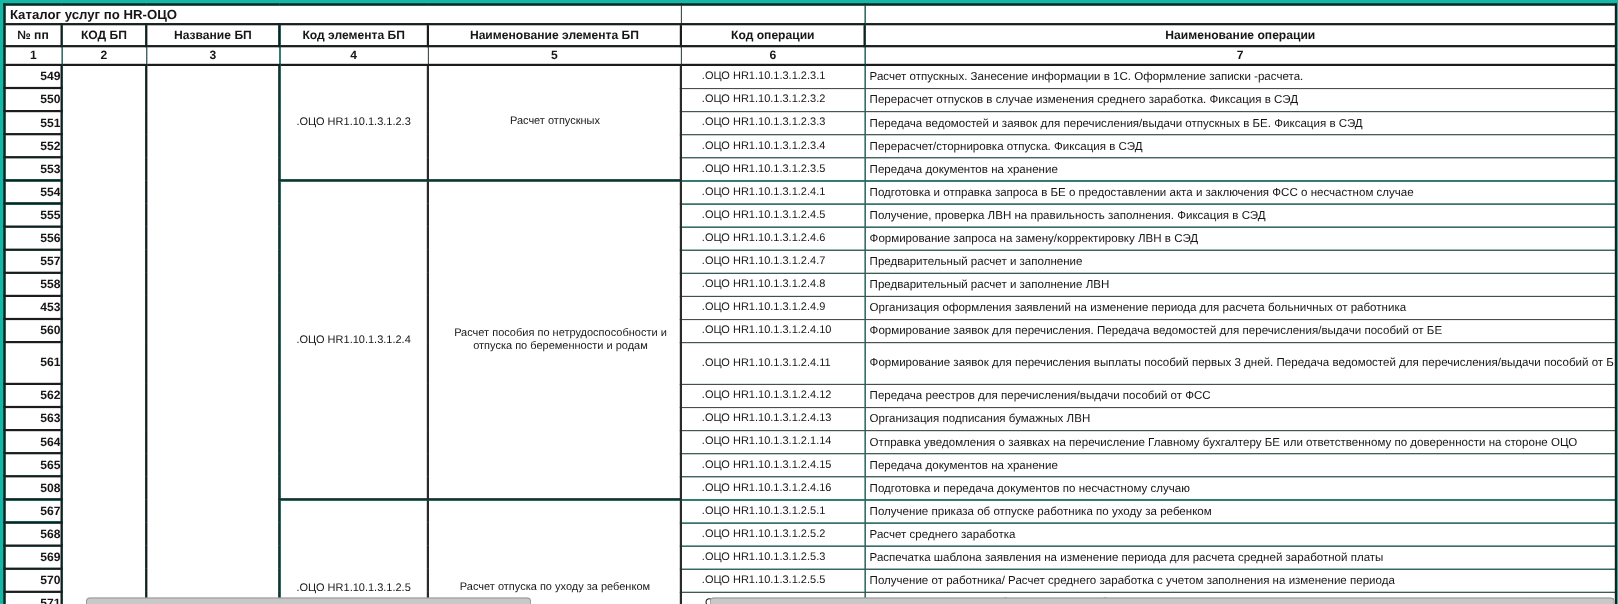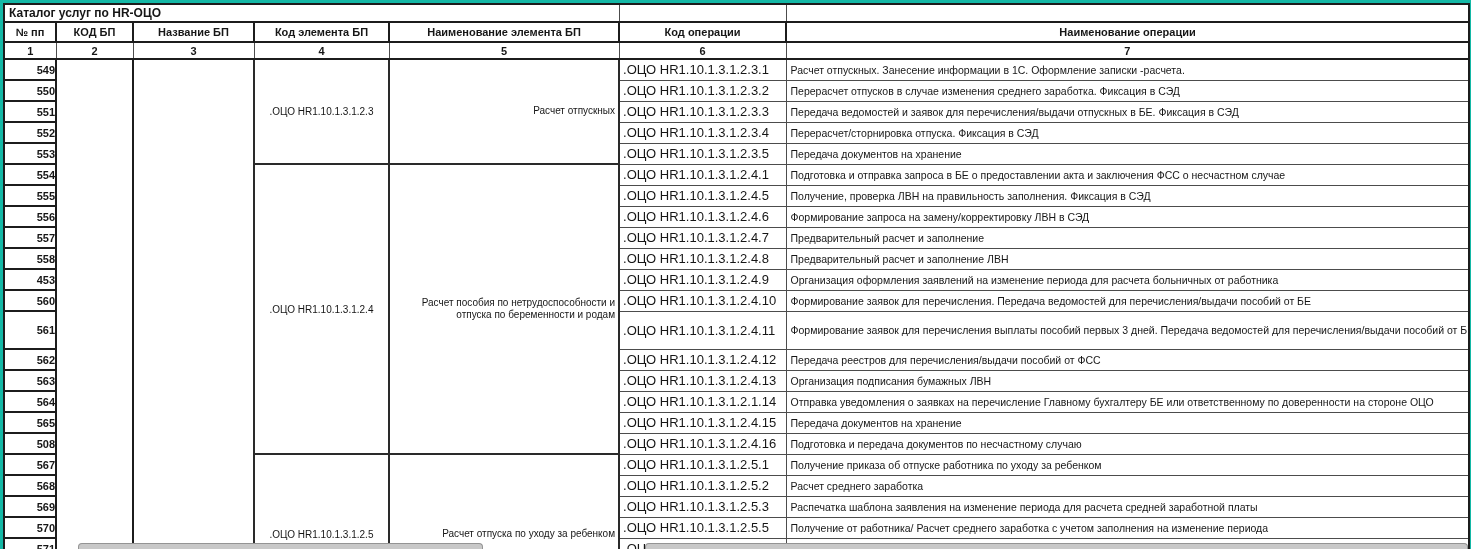--- a/index.html
+++ b/index.html
@@ -47,26 +47,26 @@
     border:2px solid #1c1c1c;
     font-weight:bold;font-size:11px;text-align:right;padding-right:0;
   }
   td.cempty{border-left:2px solid #1c1c1c;}
   td.ecode{
     border:2px solid #2a2a2a;
     font-size:10px;text-align:center;vertical-align:middle;
   }
   td.ename{
     border:2px solid #2a2a2a;
-    font-size:10px;text-align:right;vertical-align:middle;
+    font-size:10px;text-align:center;vertical-align:middle;
     white-space:pre-line;line-height:1.25;padding-left:4px;
   }
   td.ename.sec1{padding-left:14px;}
   td.ecode.sec2,td.ename.sec2{vertical-align:bottom;padding-bottom:18px;}
-  td.ocode{font-size:13px;text-align:left;padding-left:3px;}
+  td.ocode{font-size:10px;text-align:left;padding-left:18px;}
   td.oname{font-size:10.5px;text-align:left;padding-left:4px;margin-top:40px;}
   .bbar{
     position:absolute;top:543px;height:8px;
     background:#c8c8c8;
     border:1px solid #949494;border-bottom:none;
     border-radius:4px 4px 0 0;
     z-index:5;box-sizing:border-box;
   }
   .bbar.left{left:78px;width:405px;}
   .bbar.right{left:645px;width:823px;}

